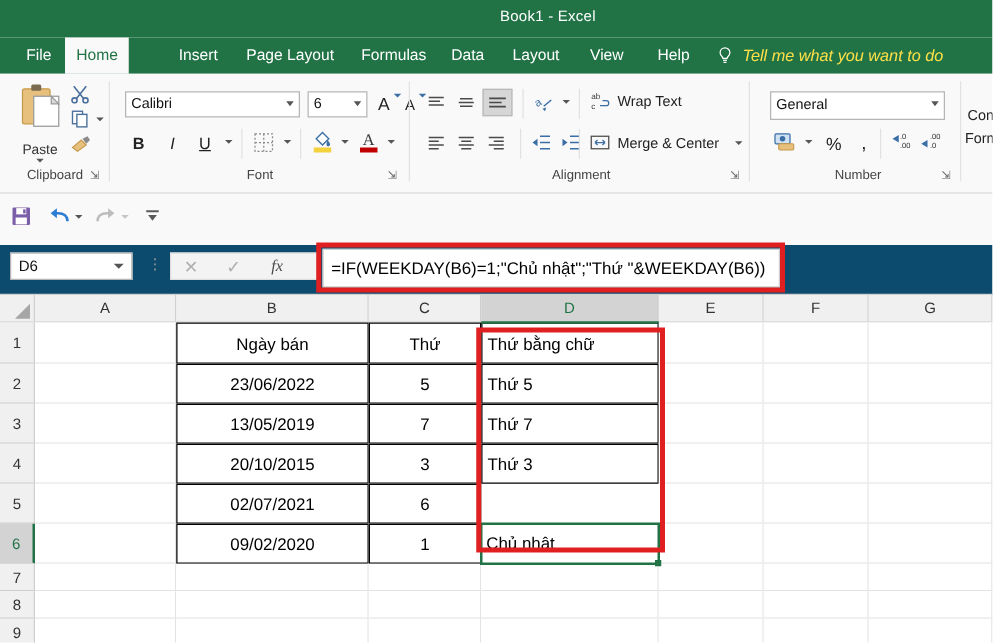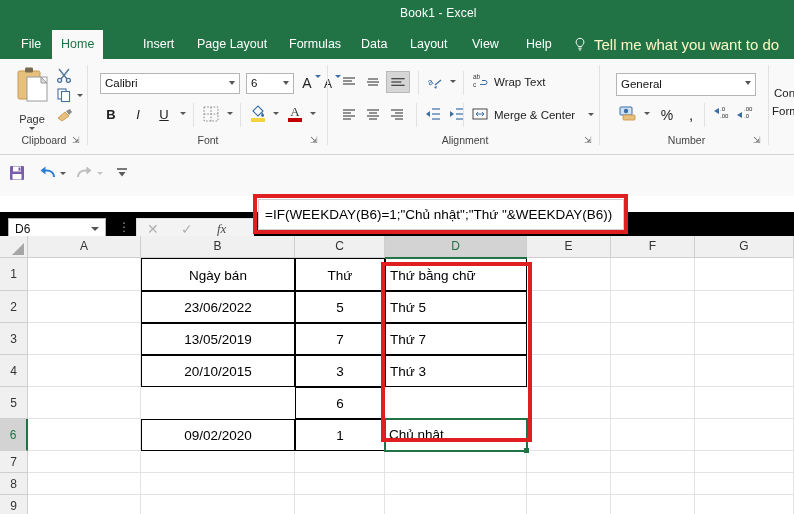--- a/index.html
+++ b/index.html
@@ -31,21 +31,21 @@
   }
   .tab {
     position: absolute; top: 0; height: 29px; line-height: 29px;
     color: #ffffff; font-size: 12.5px; padding: 0 9px; white-space: nowrap;
   }
   .tab.active {
     background: #f9f9f9; color: #217346;
   }
   .tellme {
     position: absolute; top: 0; height: 29px; line-height: 29px;
-    color: #fef9c3; font-size: 15px; white-space: nowrap;
+    color: #fde047; font-size: 13px; white-space: nowrap; font-style: italic;
   }
   .bulb {
     position: absolute; top: 7px; width: 14px; height: 16px;
   }
 
   
   .ribbon {
     position: absolute; left: 0; top: 59px; width: 794px; height: 96px;
     background: #f9f9f9;
     border-bottom: 1px solid #d4d4d4;
@@ -129,21 +129,21 @@
   }
   .sel-handle {
     position: absolute; width: 5px; height: 5px; background: #217346;
   }
 
   .red-box { position: absolute; border: 4px solid #e02020; pointer-events: none; }
 
   
   .qat { position: absolute; left: 0; top: 155px; width: 794px; height: 41px; background: #f9f9f9; }
   .fbar { position: absolute; left: 0; top: 196px; width: 794px; height: 40px;
-    background: #000000; border-bottom: 1px solid #d0d0d0; margin-top: 16px; }
+    background: #0c4a6e; border-bottom: 1px solid #d0d0d0; }
   .namebox {
     position: absolute; left: 8px; top: 6px; width: 98px; height: 22px;
     background: #fff; border: 1px solid #b5b5b5; font-size: 12px;
     line-height: 20px; padding-left: 6px; color: #111;
   }
   .fx-area {
     position: absolute; left: 136px; top: 6px; width: 118px; height: 22px;
     background: #f3f3f3; border: 1px solid #dedede;
   }
   .formula-input {
@@ -184,21 +184,21 @@
   <div class="ribbon">
 
     <div class="grp" style="left:0; width:88px">
       <div class="paste-btn">
         <svg width="40" height="42" viewBox="0 0 40 42">
           <rect x="6" y="6" width="22" height="28" rx="1.5" fill="#e8c07d" stroke="#c79a4b" stroke-width="1"></rect>
           <rect x="13" y="2.5" width="8" height="5" rx="1.2" fill="#7a6a50"></rect>
           <rect x="15" y="12" width="20" height="24" fill="#ffffff" stroke="#9a9a9a" stroke-width="1"></rect>
           <path d="M29 12 L35 18 L29 18 Z" fill="#d9d9d9" stroke="#9a9a9a" stroke-width="1"></path>
         </svg>
-        <div class="paste-label">Page</div>
+        <div class="paste-label">Paste</div>
         <div class="caret-sm" style="left:21px; top:62px"></div>
       </div>
 
       <svg class="mini-icon" style="left:56px; top:8px" width="16" height="16" viewBox="0 0 16 16">
         <path d="M3 2 L11 12 M13 2 L5 12" stroke="#4a6f9c" stroke-width="1.3" fill="none"></path>
         <circle cx="3.6" cy="13.3" r="2" fill="none" stroke="#4a6f9c" stroke-width="1.3"></circle>
         <circle cx="12.4" cy="13.3" r="2" fill="none" stroke="#4a6f9c" stroke-width="1.3"></circle>
       </svg>
 
       <svg class="mini-icon" style="left:56px; top:28px" width="16" height="16" viewBox="0 0 16 16">
@@ -473,20 +473,21 @@
     <div class="gcell bordered l" style="left:385px; top:55px; width:142px; height:32px; line-height:32px">Thứ 5</div>
 
     <div class="gcell bordered c" style="left:141px; top:87px; width:154px; height:32px; line-height:32px">13/05/2019</div>
     <div class="gcell bordered c" style="left:295px; top:87px; width:90px;  height:32px; line-height:32px">7</div>
     <div class="gcell bordered l" style="left:385px; top:87px; width:142px; height:32px; line-height:32px">Thứ 7</div>
 
     <div class="gcell bordered c" style="left:141px; top:119px; width:154px; height:32px; line-height:32px">20/10/2015</div>
     <div class="gcell bordered c" style="left:295px; top:119px; width:90px;  height:32px; line-height:32px">3</div>
     <div class="gcell bordered l" style="left:385px; top:119px; width:142px; height:32px; line-height:32px">Thứ 3</div>
 
+    <div class="gcell bordered c" style="left:141px; top:151px; width:154px; height:32px; line-height:32px">02/07/2021</div>
     <div class="gcell bordered c" style="left:295px; top:151px; width:90px;  height:32px; line-height:32px">6</div>
 
     <div class="gcell bordered c" style="left:141px; top:183px; width:154px; height:32px; line-height:32px">09/02/2020</div>
     <div class="gcell bordered c" style="left:295px; top:183px; width:90px;  height:32px; line-height:32px">1</div>
     <div class="gcell l" style="left:385px; top:183px; width:142px; height:32px; line-height:32px; border:none">Chủ nhật</div>
 
     <div class="gcell" style="left:141px; top:215px; width:154px; height:22px"></div>
     <div class="gcell" style="left:295px; top:215px; width:90px;  height:22px"></div>
     <div class="gcell" style="left:385px; top:215px; width:142px; height:22px"></div>
     <div class="gcell" style="left:141px; top:237px; width:154px; height:22px"></div>

